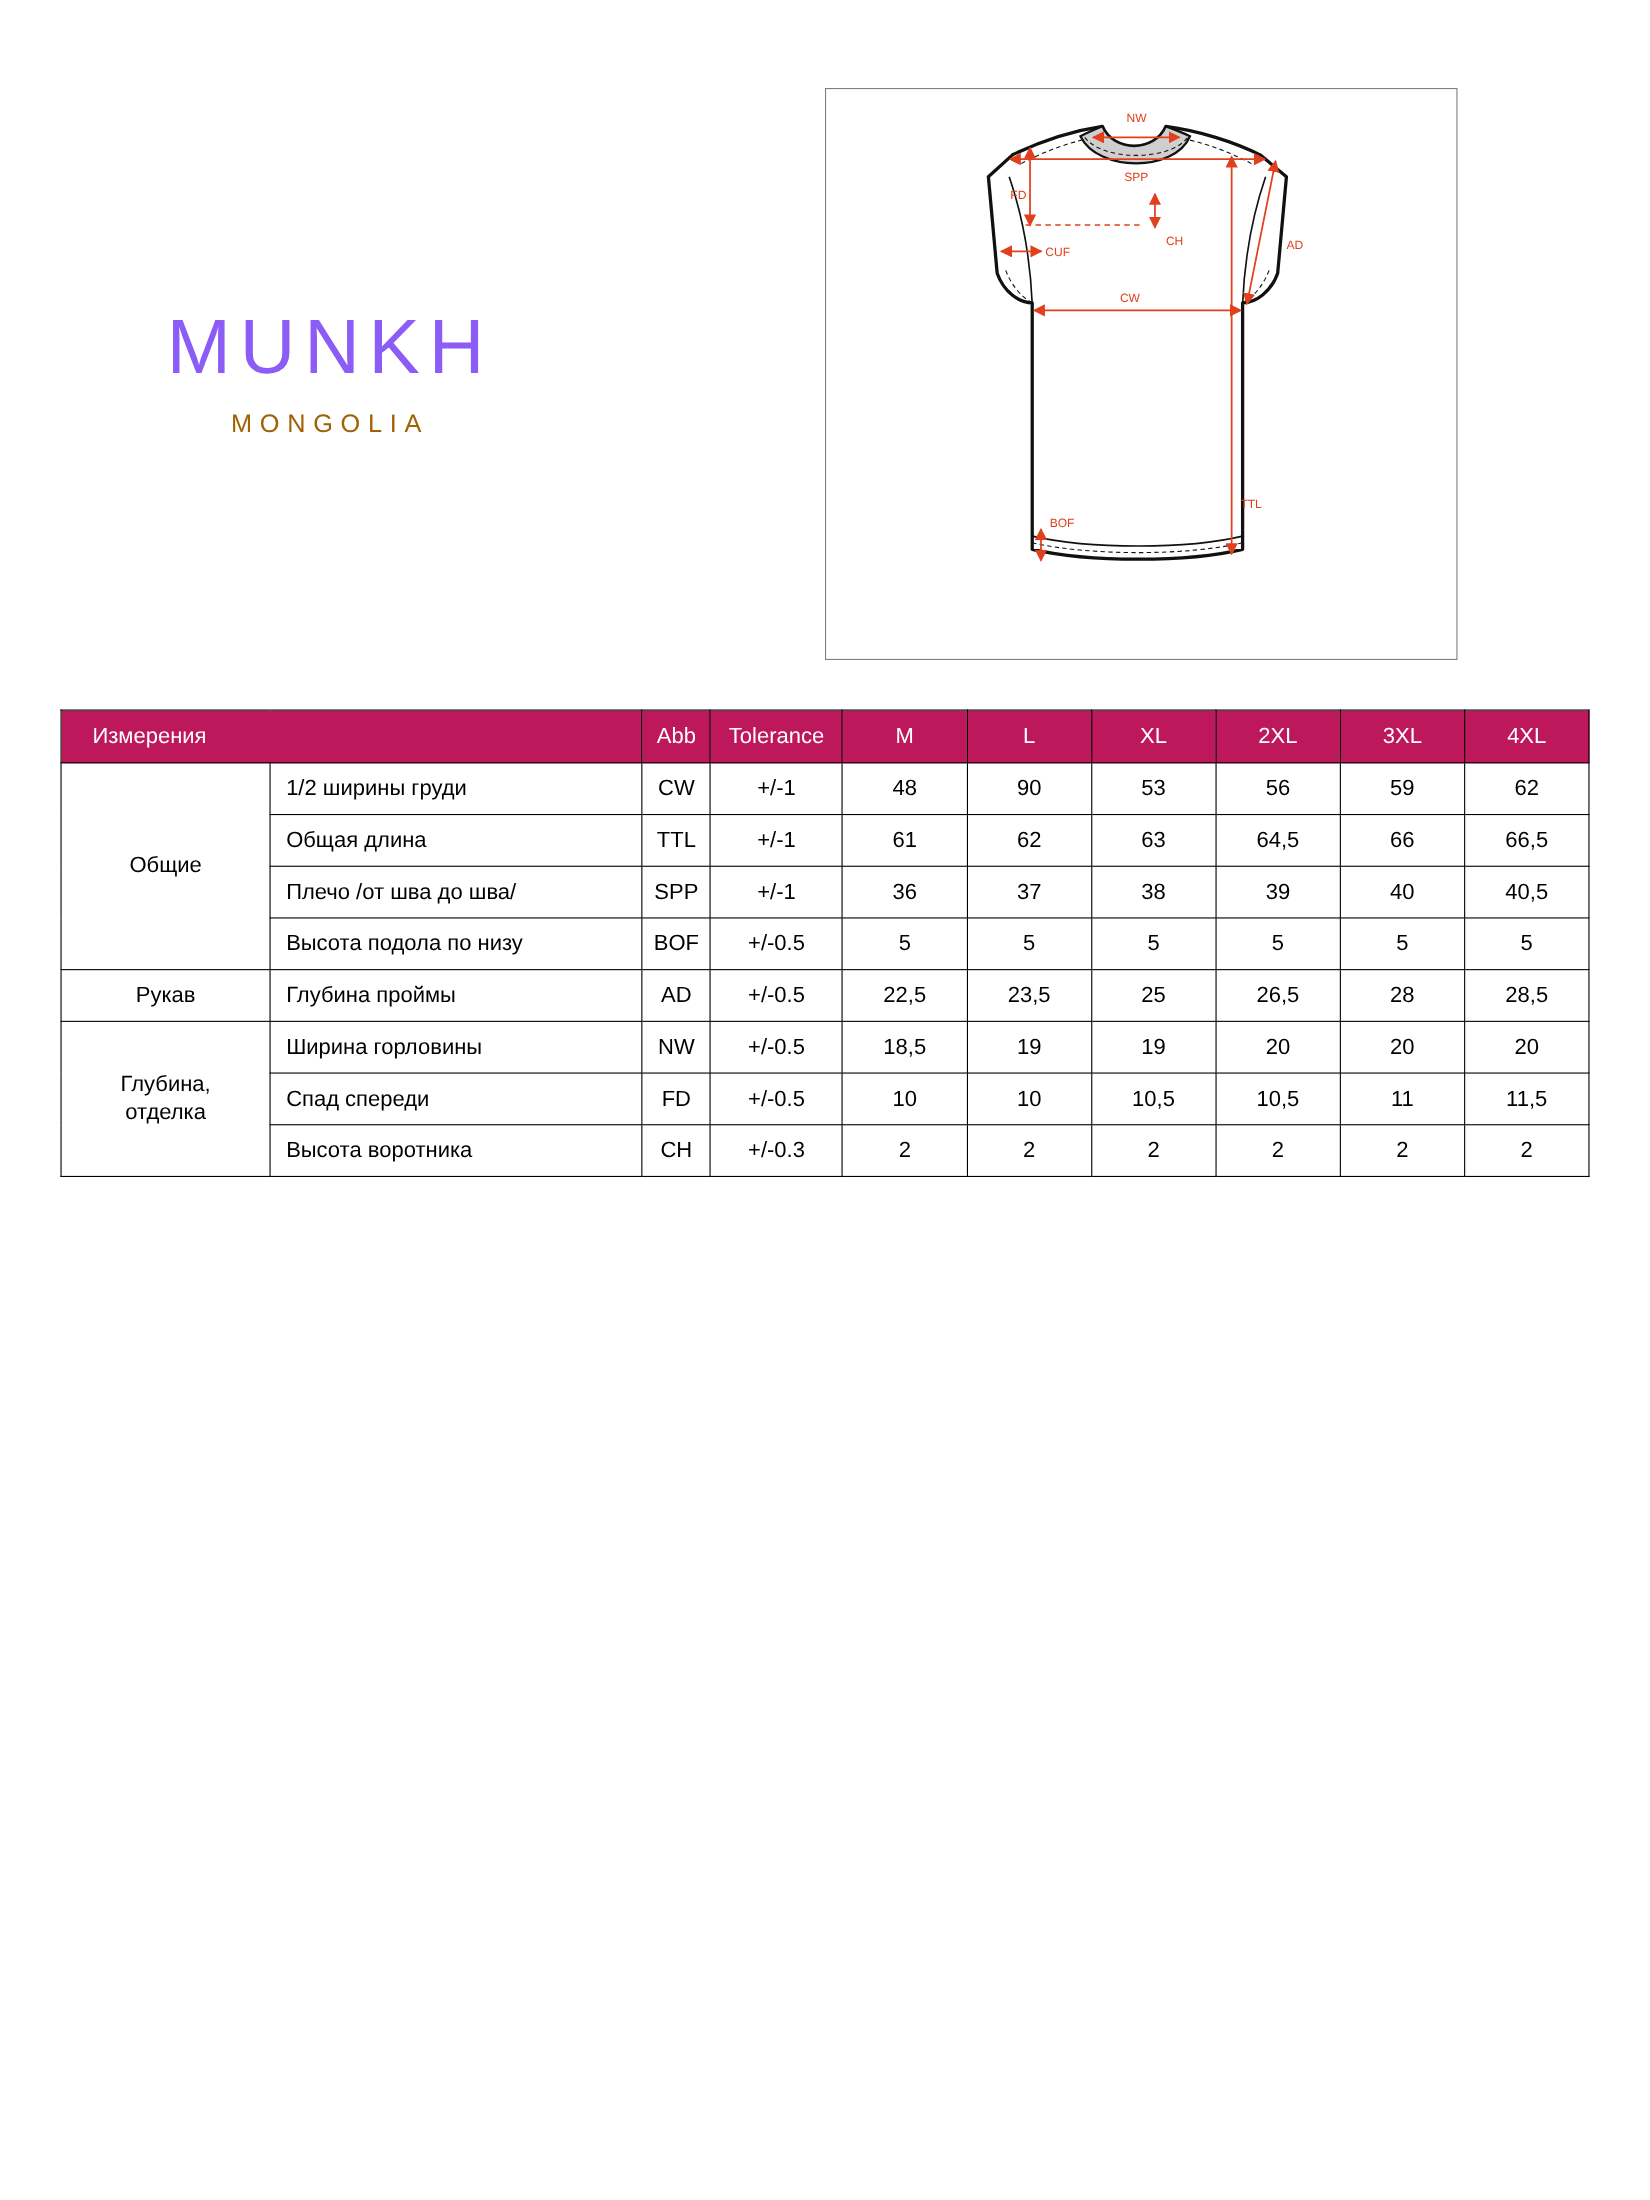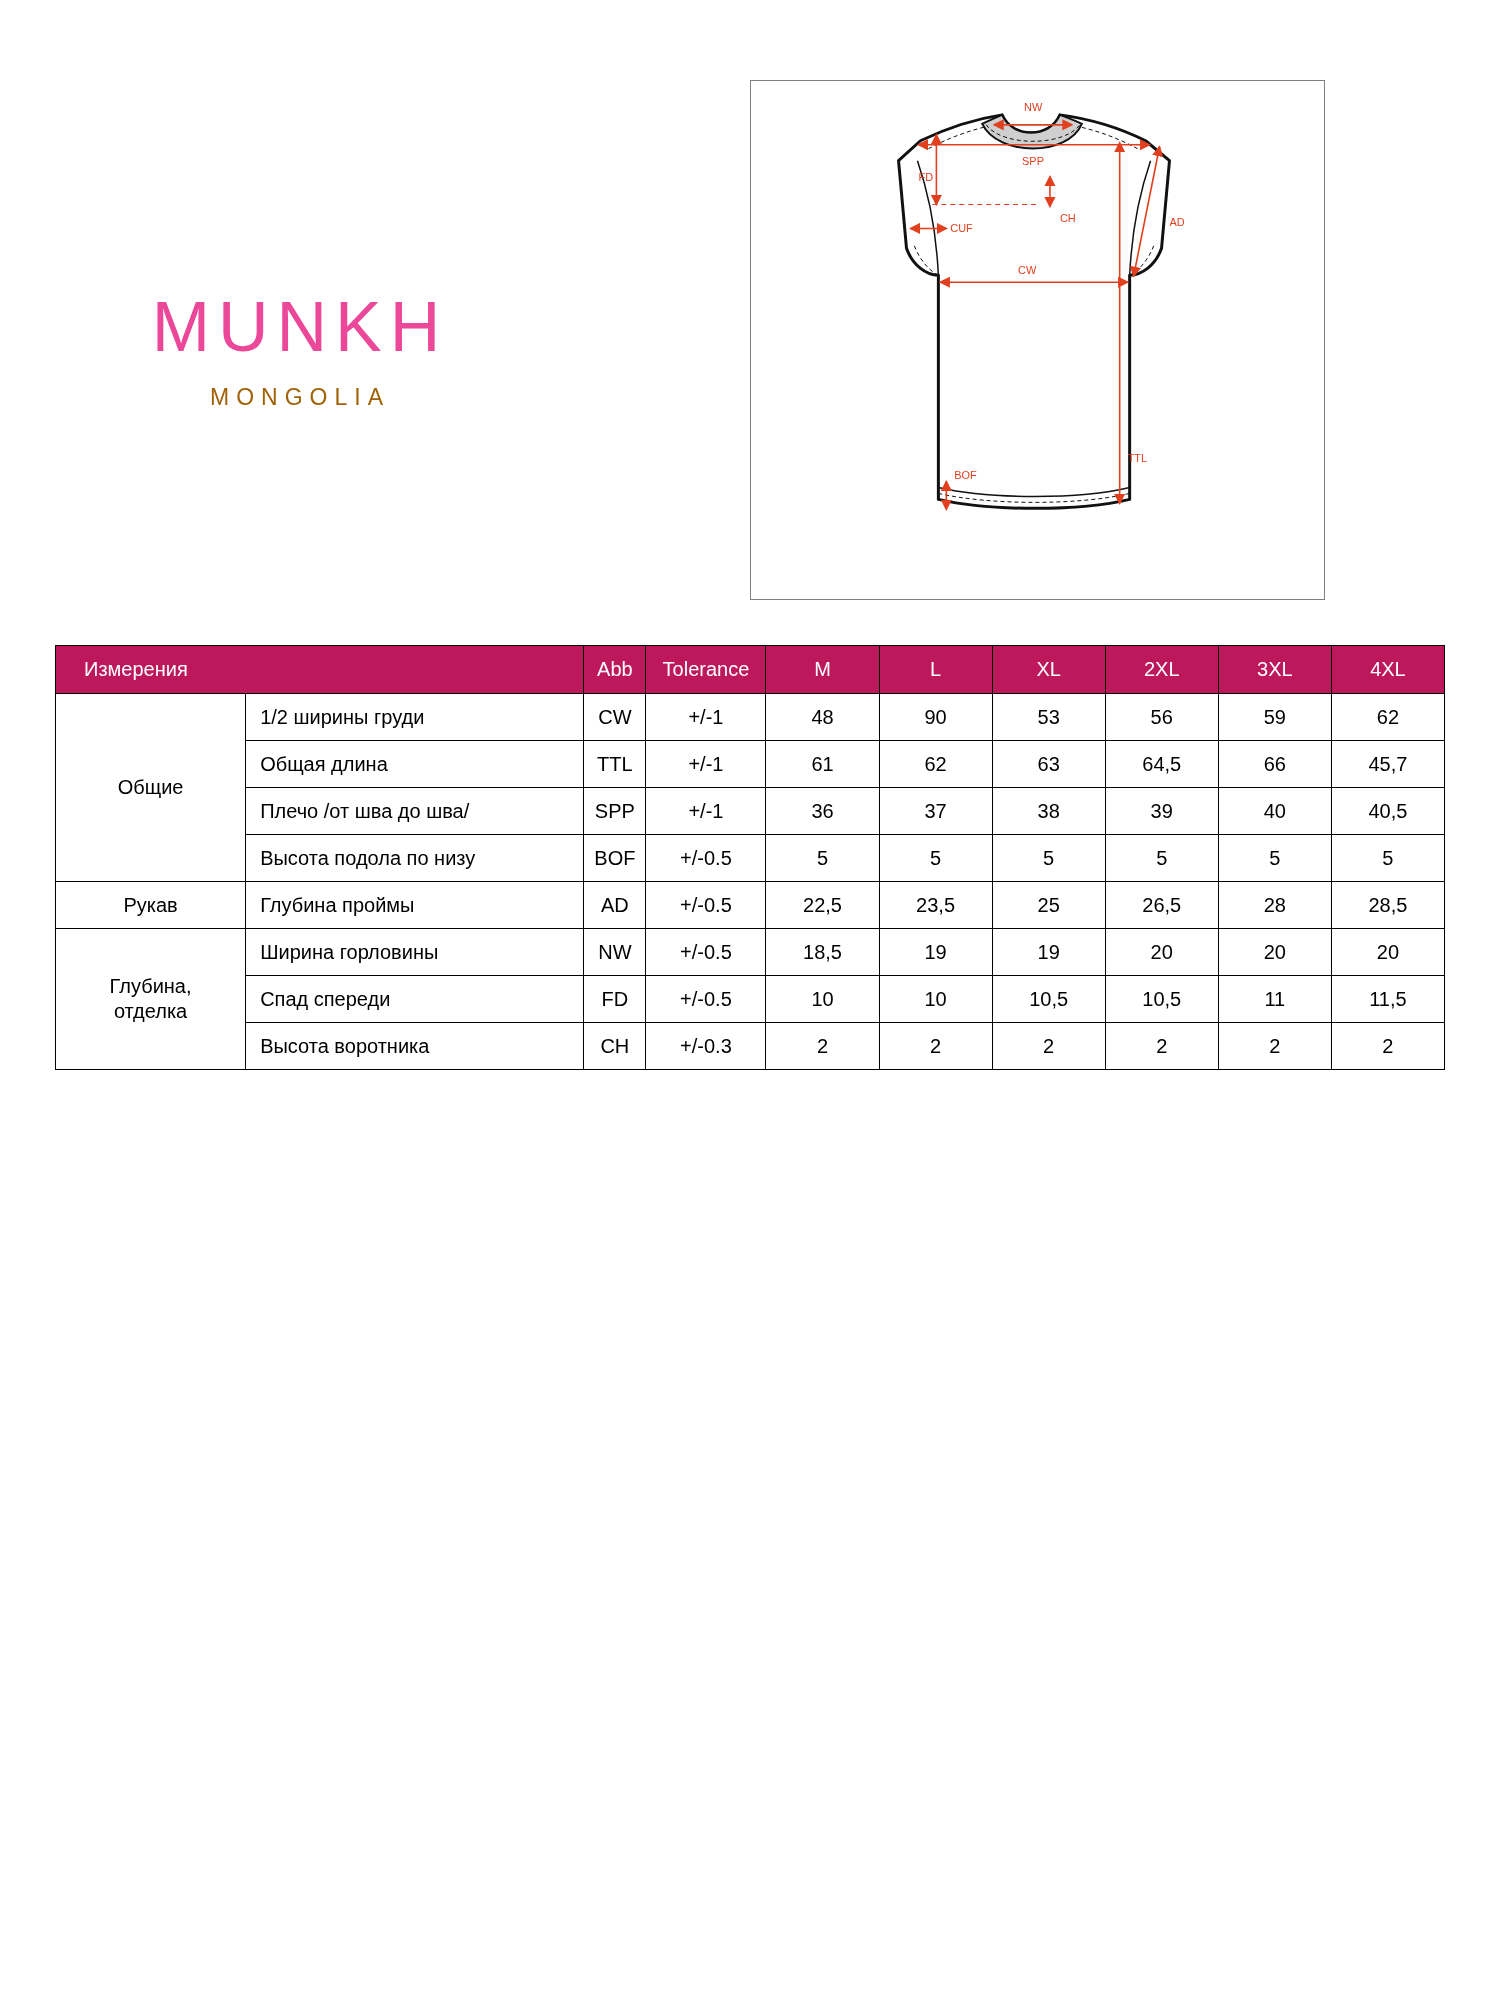--- a/index.html
+++ b/index.html
@@ -20,24 +20,23 @@
   #brand {
     position: absolute;
     left: 110px;
     top: 280px;
     width: 380px;
     text-align: center;
   }
   #brand .brand-name {
     font-size: 70px;
     letter-spacing: 8px;
-    color: #ec4899;
+    color: #8b5cf6;
     font-weight: 400;
     line-height: 1;
-    margin-top: 12px;
   }
   #brand .brand-sub {
     margin-top: 22px;
     font-size: 23px;
     letter-spacing: 7px;
     color: #a16207;
     font-weight: 400;
   }
 
   
@@ -225,21 +224,21 @@
     </tr>
     <tr>
       <td class="td-measure">Общая длина</td>
       <td>TTL</td>
       <td>+/-1</td>
       <td>61</td>
       <td>62</td>
       <td>63</td>
       <td>64,5</td>
       <td>66</td>
-      <td>45,7</td>
+      <td>66,5</td>
     </tr>
     <tr>
       <td class="td-measure">Плечо /от шва до шва/</td>
       <td>SPP</td>
       <td>+/-1</td>
       <td>36</td>
       <td>37</td>
       <td>38</td>
       <td>39</td>
       <td>40</td>

